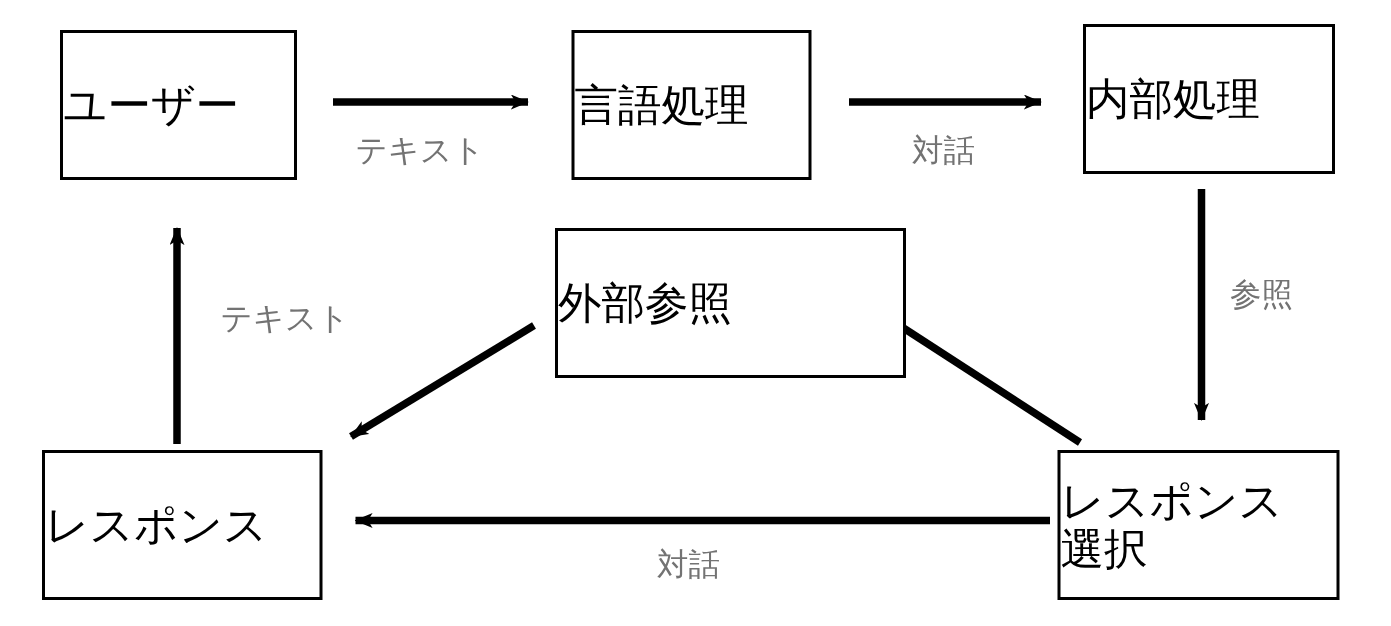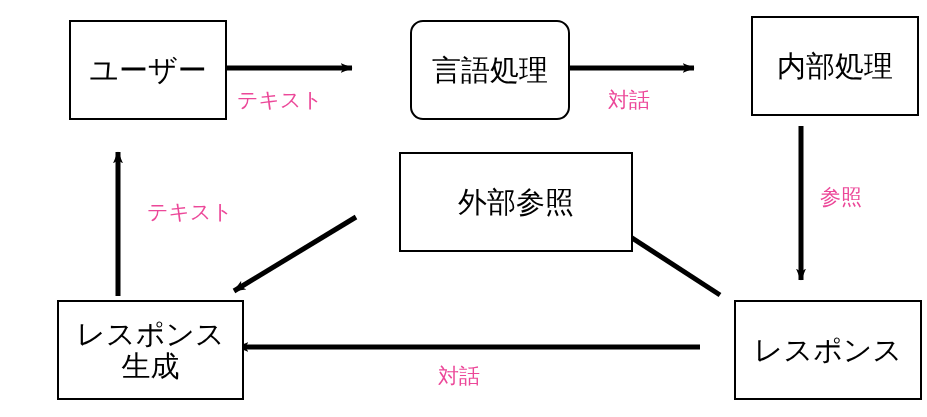--- a/index.html
+++ b/index.html
@@ -24,35 +24,34 @@
     width: 927px;
     height: 417px;
   }
   .node-box {
     position: absolute;
     box-sizing: border-box;
     border: 2px solid #000000;
     background: #ffffff;
     display: flex;
     flex-direction: column;
-    align-items: center;
+    align-items: flex-start;
     justify-content: center;
     color: #000000;
     font-family: "DejaVu Sans", "Liberation Sans", sans-serif;
     font-size: 29px;
     line-height: 1.12;
     letter-spacing: 0px;
     text-align: center;
     white-space: nowrap;
-    margin-left: 29px;
   }
   .node-line { display: block; }
   .edge-label {
     position: absolute;
-    color: #ec4899;
+    color: #737373;
     font-family: "DejaVu Sans", "Liberation Sans", sans-serif;
     font-size: 21px;
     line-height: 1;
     white-space: nowrap;
     background: transparent;
   }
 </style>
 </head>
 <body>
 
@@ -91,39 +90,39 @@
 
     <g>
       <line x1="356" y1="217" x2="234" y2="291" stroke="#000000" stroke-width="5" marker-end="url(#arrowhead)"></line>
     </g>
   </svg>
 
   <div class="node-box" style="left:40px; top:20px; width:158px; height:100px;">
     <span class="node-line">ユーザー</span>
   </div>
 
-  <div class="node-box" style="left:381px; top:20px; width:160px; height:100px;border-radius:13px;">
+  <div class="node-box" style="left:381px; top:20px; width:160px; height:100px;">
     <span class="node-line">言語処理</span>
   </div>
 
   <div class="node-box" style="left:722px; top:16px; width:168px; height:100px;">
     <span class="node-line">内部処理</span>
   </div>
 
   <div class="node-box" style="left:370px; top:152px; width:234px; height:100px;">
     <span class="node-line">外部参照</span>
   </div>
 
   <div class="node-box" style="left:28px; top:300px; width:187px; height:100px;">
     <span class="node-line">レスポンス</span>
-    <span class="node-line">生成</span>
   </div>
 
   <div class="node-box" style="left:705px; top:300px; width:188px; height:100px;">
     <span class="node-line">レスポンス</span>
+    <span class="node-line">選択</span>
   </div>
 
   <div class="edge-label" style="left:237px; top:90px;">テキスト</div>
 
   <div class="edge-label" style="left:608px; top:90px;">対話</div>
 
   <div class="edge-label" style="left:820px; top:188px;font-family:Liberation Mono, monospace;">参照</div>
 
   <div class="edge-label" style="left:438px; top:366px;">対話</div>
 

